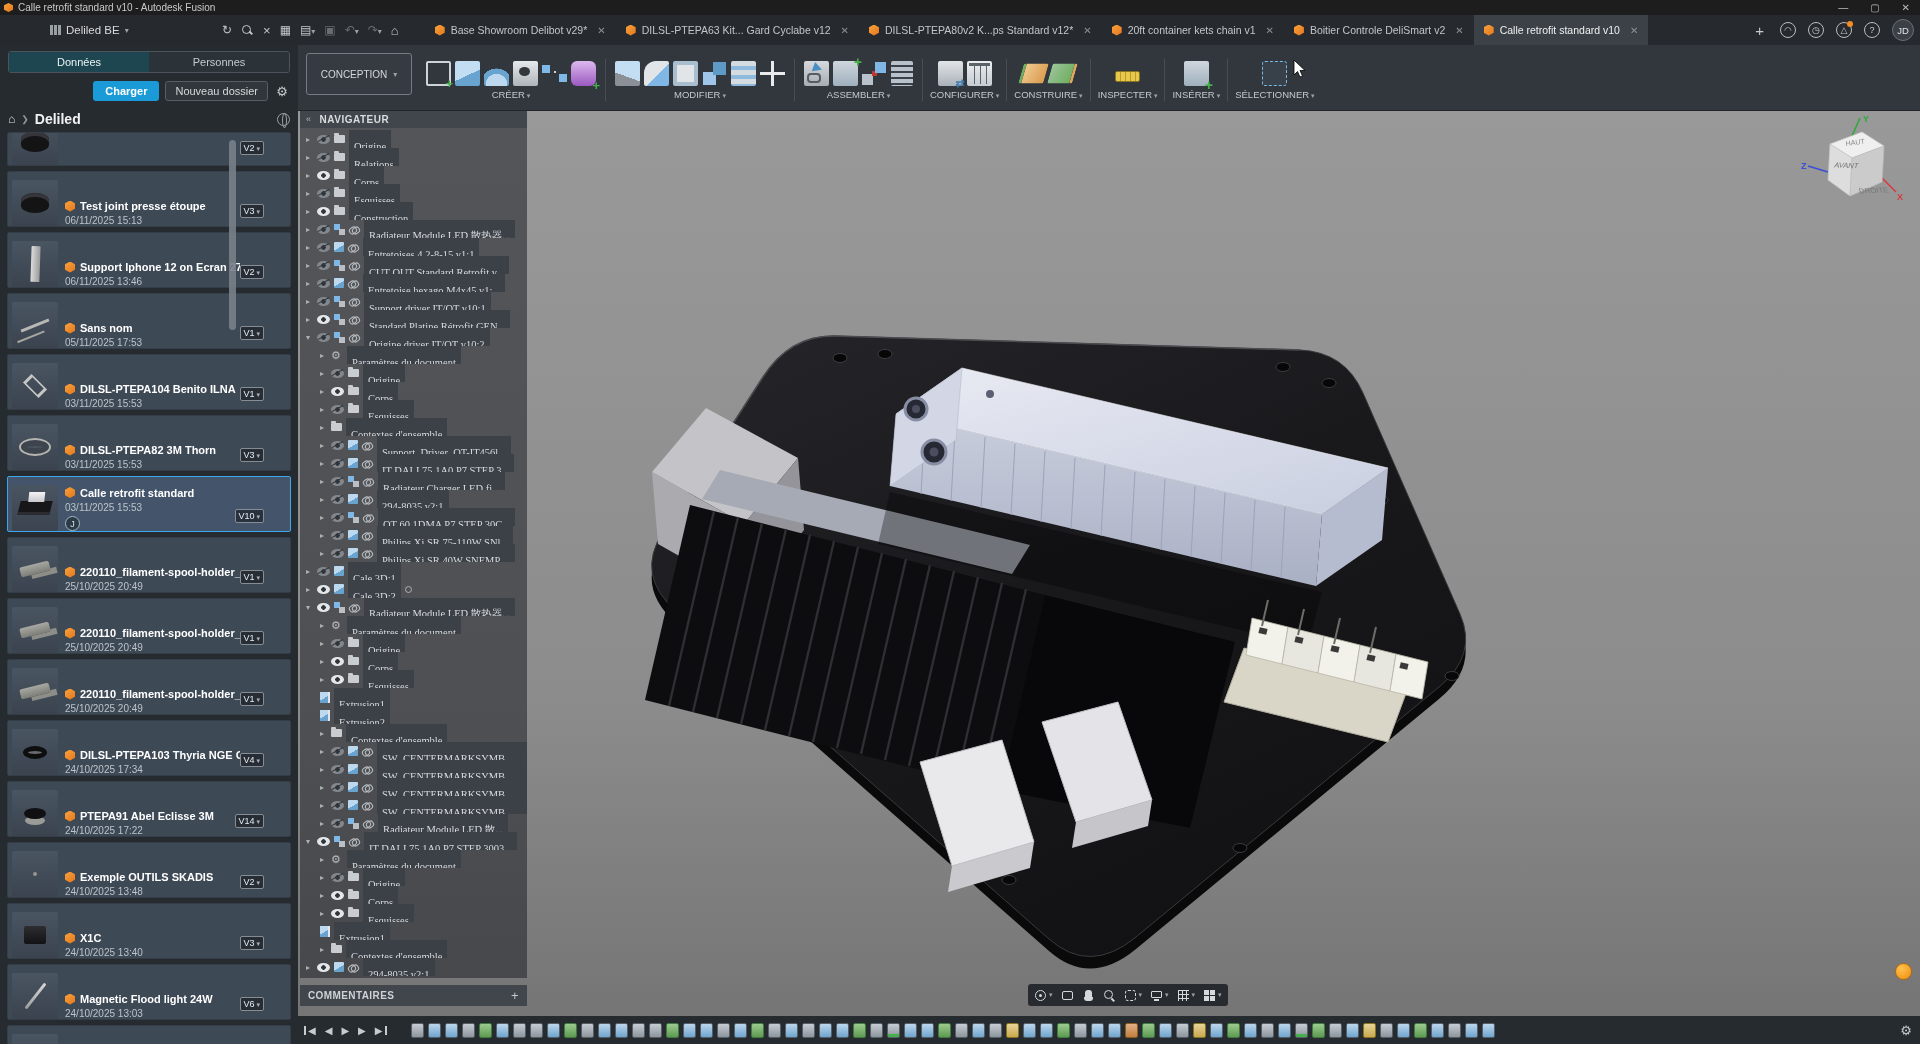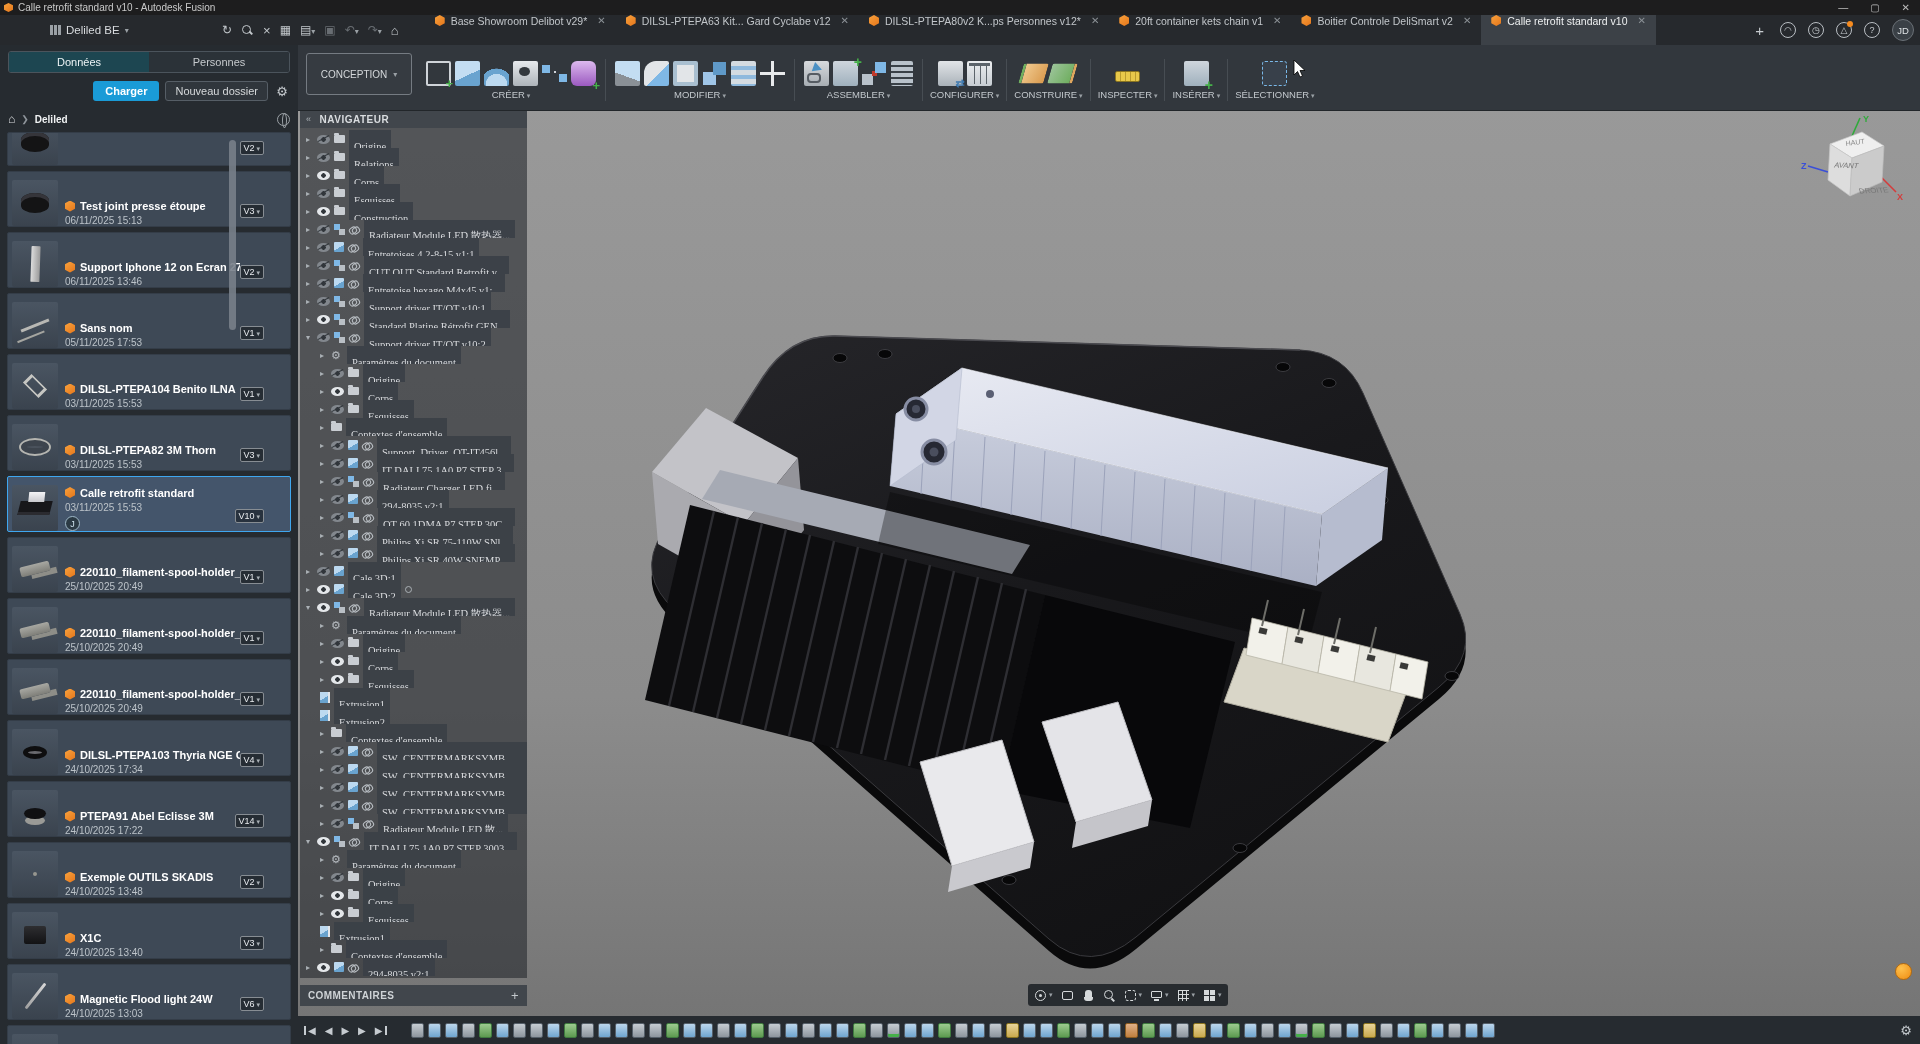--- a/index.html
+++ b/index.html
@@ -19,21 +19,21 @@
     display:flex;align-items:center;color:#c7cbce;padding-left:42px;}
   .teamwrap{display:flex;align-items:center;gap:5px;padding-left:8px;width:180px;font-size:11.5px;color:#d8dbde;}
   .org-icon{width:11px;height:10px;background:linear-gradient(90deg,#9aa0a5 0 3px,transparent 3px 4px,#9aa0a5 4px 7px,transparent 7px 8px,#9aa0a5 8px);}
   .caret{font-size:8px;color:#9aa0a5;}
   .qicons{display:flex;align-items:center;gap:9px;font-size:12px;color:#c3c8cc;}
   .qicons .dim{color:#686d72;}
   .sicon{width:13px;height:13px;position:relative;display:inline-block;}
   .sicon.search::before{content:"";position:absolute;left:1px;top:1px;width:7px;height:7px;border:1.5px solid #c3c8cc;border-radius:50%;}
   .sicon.search::after{content:"";position:absolute;left:8px;top:8px;width:4px;height:1.5px;background:#c3c8cc;transform:rotate(45deg);}
   .doctabs{display:flex;align-items:center;margin-left:26px;height:30px;}
-  .dtab{display:flex;align-items:flex-start;gap:6px;padding:0 10px;height:30px;font-size:10.5px;color:#c2c6ca;white-space:nowrap;}
+  .dtab{display:flex;align-items:center;gap:6px;padding:0 10px;height:30px;font-size:10.5px;color:#c2c6ca;white-space:nowrap;}
   .dtab.active{background:#3c4147;color:#eef0f1;}
   .dtab .x{color:#8b9196;font-size:10px;margin-left:4px;}
   .cube{width:10px;height:11px;display:inline-block;background:linear-gradient(140deg,#f9a13c,#e4761b);
     clip-path:polygon(50% 0,100% 25%,100% 75%,50% 100%,0 75%,0 25%);flex:none;}
   .rightcluster{position:absolute;right:6px;top:15px;height:30px;display:flex;align-items:center;gap:12px;z-index:56;color:#c3c8cc;}
   .circ{width:16px;height:16px;border:1.4px solid #b9bec3;border-radius:50%;display:flex;align-items:center;justify-content:center;
     font-size:9px;color:#c6cbcf;position:relative;}
   .circ.bell::after{content:"";position:absolute;right:-2px;top:-2px;width:6px;height:6px;border-radius:50%;background:#f68b1f;}
   .avatar{width:22px;height:22px;border-radius:50%;background:#3a4046;border:1px solid #6a7076;color:#dfe3e6;
     font-size:9.5px;display:flex;align-items:center;justify-content:center;}
@@ -99,21 +99,21 @@
   .ptabs{position:absolute;left:8px;top:6px;right:8px;height:22px;display:flex;border:1px solid #4b545c;border-radius:3px;overflow:hidden;}
   .ptab{flex:1;display:flex;align-items:center;justify-content:center;font-size:11px;color:#c6cacd;background:#2b3238;}
   .ptab.active{background:#1d4651;color:#ecf3f5;}
   .pbtns{position:absolute;left:0;top:34px;right:8px;height:24px;display:flex;justify-content:flex-end;align-items:center;gap:6px;}
   .btn-upload{background:#1a9bd7;color:#fff;font-size:11px;font-weight:bold;border-radius:3px;padding:4px 12px;}
   .btn-newfolder{background:#30363c;color:#d6d9db;font-size:11px;border:1px solid #565e66;border-radius:3px;padding:3px 9px;}
   .gear-glyph{color:#c3c8cc;font-size:13px;width:16px;text-align:center;}
   .pbread{position:absolute;left:8px;top:64px;right:8px;height:20px;display:flex;align-items:center;gap:6px;color:#dfe3e6;}
   .home-icon{font-size:12px;color:#d6d9db;}
   .bchev{color:#8f959b;font-size:9px;}
-  .bname{font-size:10px;font-weight:bold;color:#f0f2f3;}
+  .bname{font-size:14px;font-weight:bold;color:#f0f2f3;}
   .globe-icon{margin-left:auto;width:13px;height:13px;border-radius:50%;border:1.3px solid #9aa0a5;position:relative;}
   .globe-icon::after{content:"";position:absolute;left:4px;top:-1px;width:3px;height:13px;border:1px solid #9aa0a5;border-radius:50%;}
   #plist{position:absolute;left:0;top:87px;right:0;bottom:0;overflow:hidden;padding:0 7px;}
   .card{position:relative;height:56px;margin-bottom:5px;background:#3e4956;border-radius:2px;display:flex;align-items:flex-end;
     border:1px solid #343d48;}
   .card.sel{border:1.5px solid #3fa7f0;background:#44556b;}
   .card.cut{height:34px;overflow:hidden;}
   .card.cut .thumb{margin-top:-20px;}
   .thumb{width:46px;height:46px;margin-left:4px;flex:none;display:flex;align-items:center;justify-content:center;
     background:linear-gradient(#4a5562,#3a434e);border-radius:2px;overflow:hidden;}
@@ -269,21 +269,21 @@
         <span>Base Showroom Delibot v29*</span>
         <span class="x">✕</span>
       </div>
       <div class="dtab">
         <span class="cube"></span>
         <span>DILSL-PTEPA63 Kit... Gard Cyclabe v12</span>
         <span class="x">✕</span>
       </div>
       <div class="dtab">
         <span class="cube"></span>
-        <span>DILSL-PTEPA80v2 K...ps Personnes v12*</span>
+        <span>DILSL-PTEPA80v2 K...ps Standard v12*</span>
         <span class="x">✕</span>
       </div>
       <div class="dtab">
         <span class="cube"></span>
         <span>20ft container kets chain v1</span>
         <span class="x">✕</span>
       </div>
       <div class="dtab">
         <span class="cube"></span>
         <span>Boitier Controle DeliSmart v2</span>
@@ -929,21 +929,21 @@
       </div>
       <div class="trow cv eoff tc lk">
 
         <span class="chv d">▾</span>
 
         <span class="eye off"></span>
 
         <span class="tico ico-comp"></span>
 
         <span class="lnk"></span>
-        <span class="tlabel">Support driver IT/OT v10:2</span>
+        <span class="tlabel">Origine driver IT/OT v10:2</span>
 
       </div>
       <div class="trow cr tg in1">
         <span class="chv r">▸</span>
 
         <span class="tico ico-gear">⚙</span>
 
         <span class="tlabel">Paramètres du document</span>
 
       </div>

